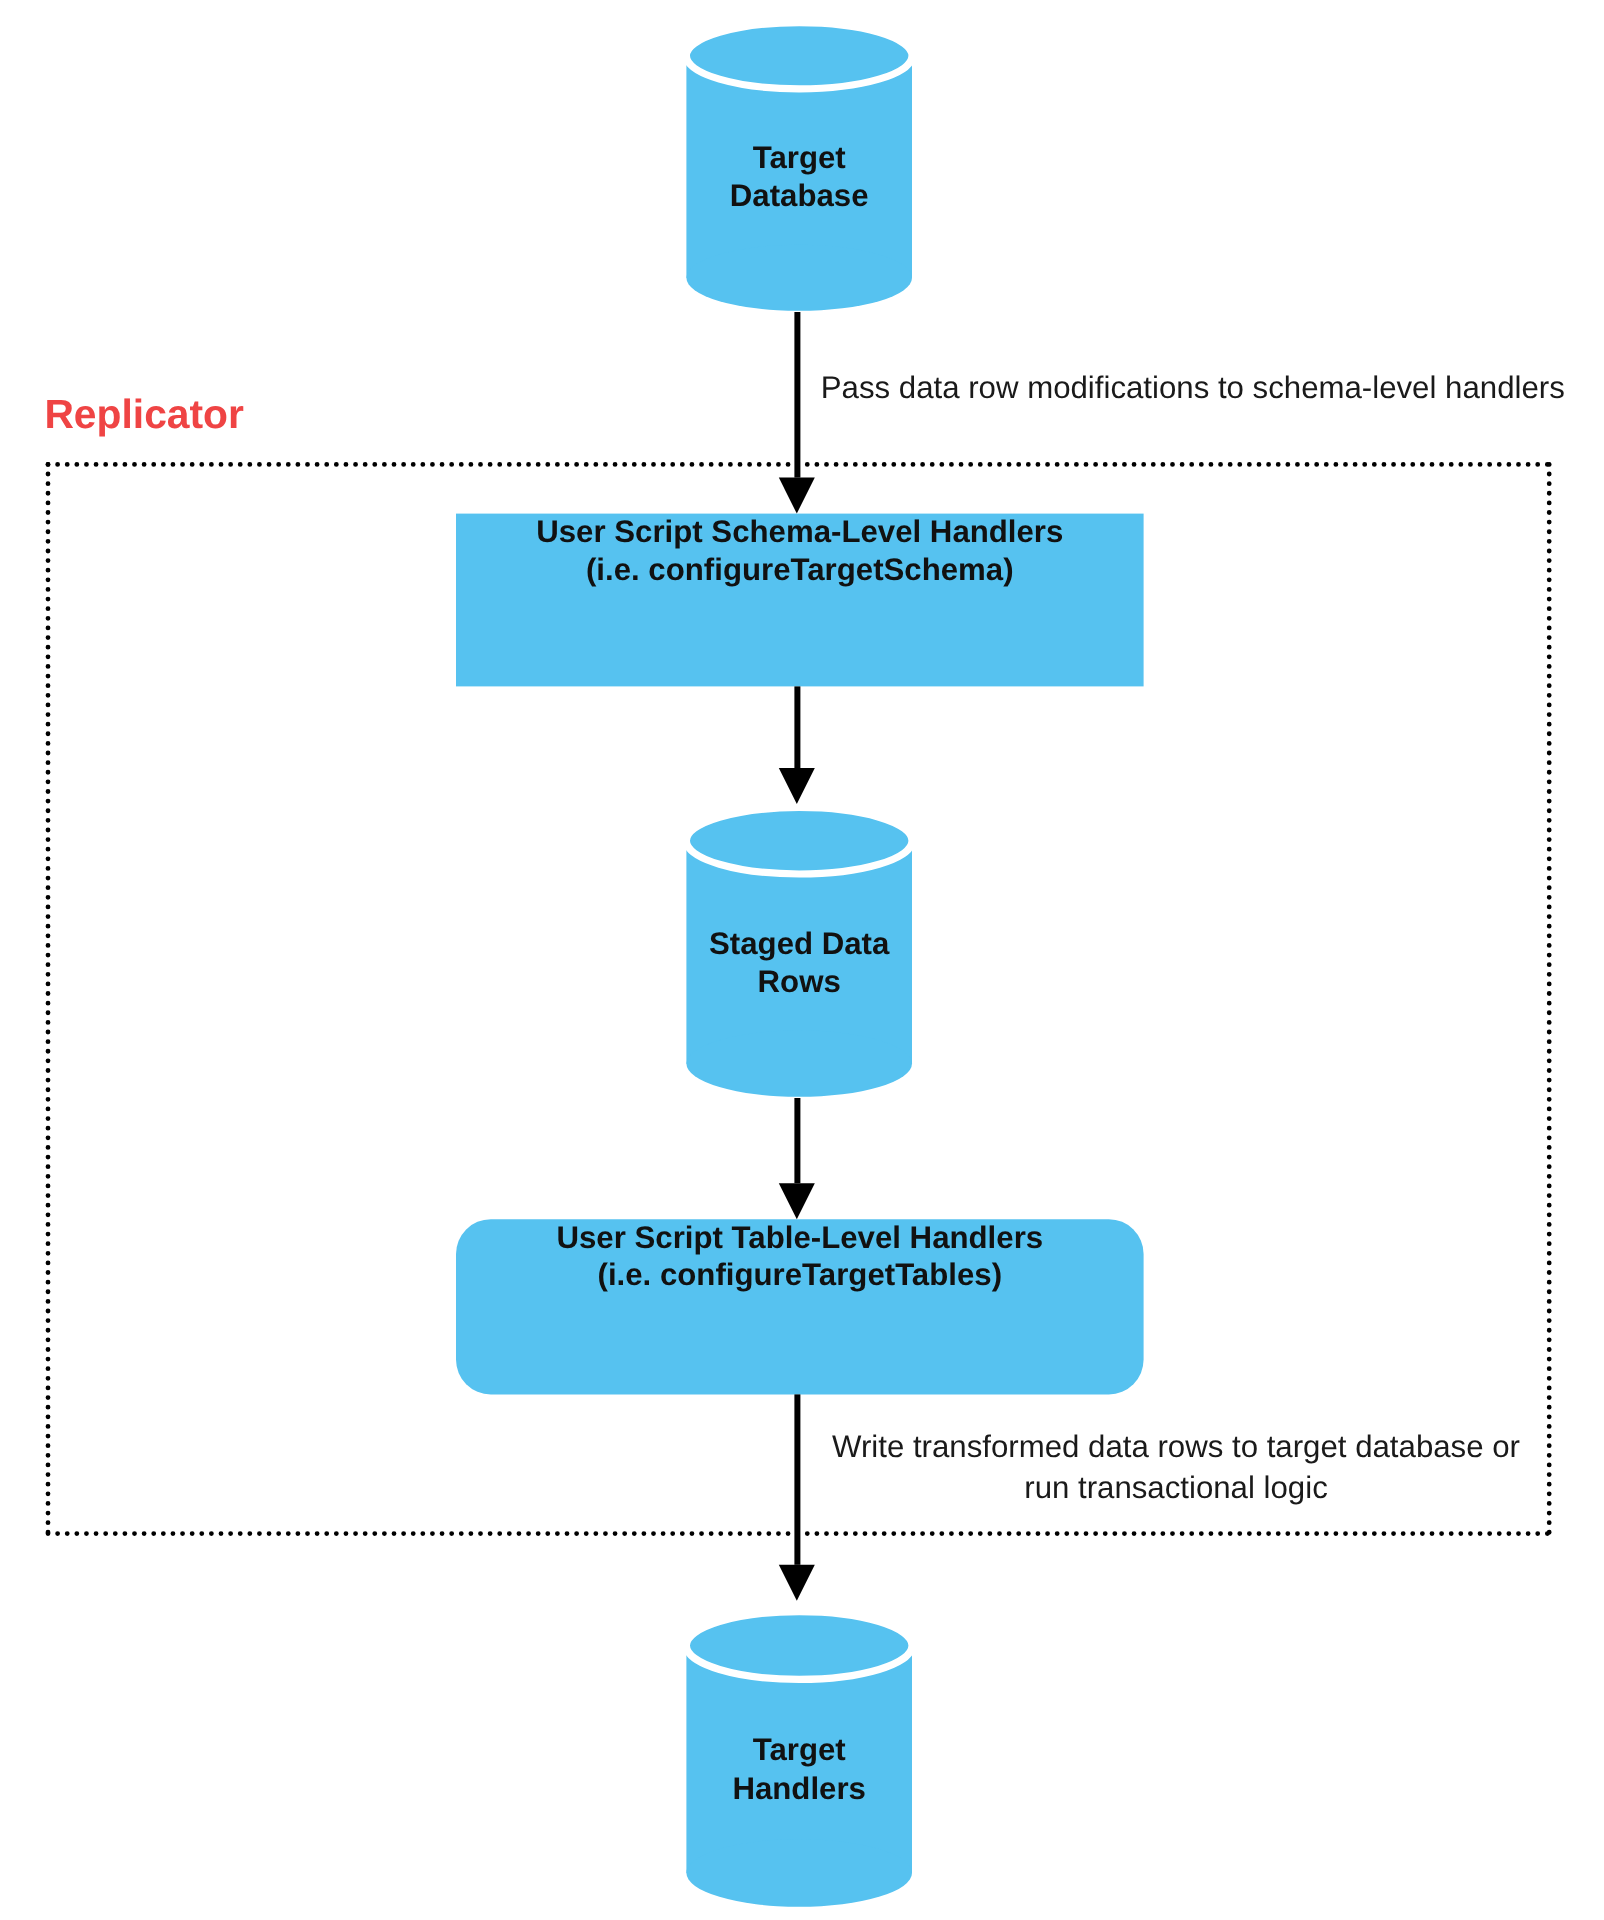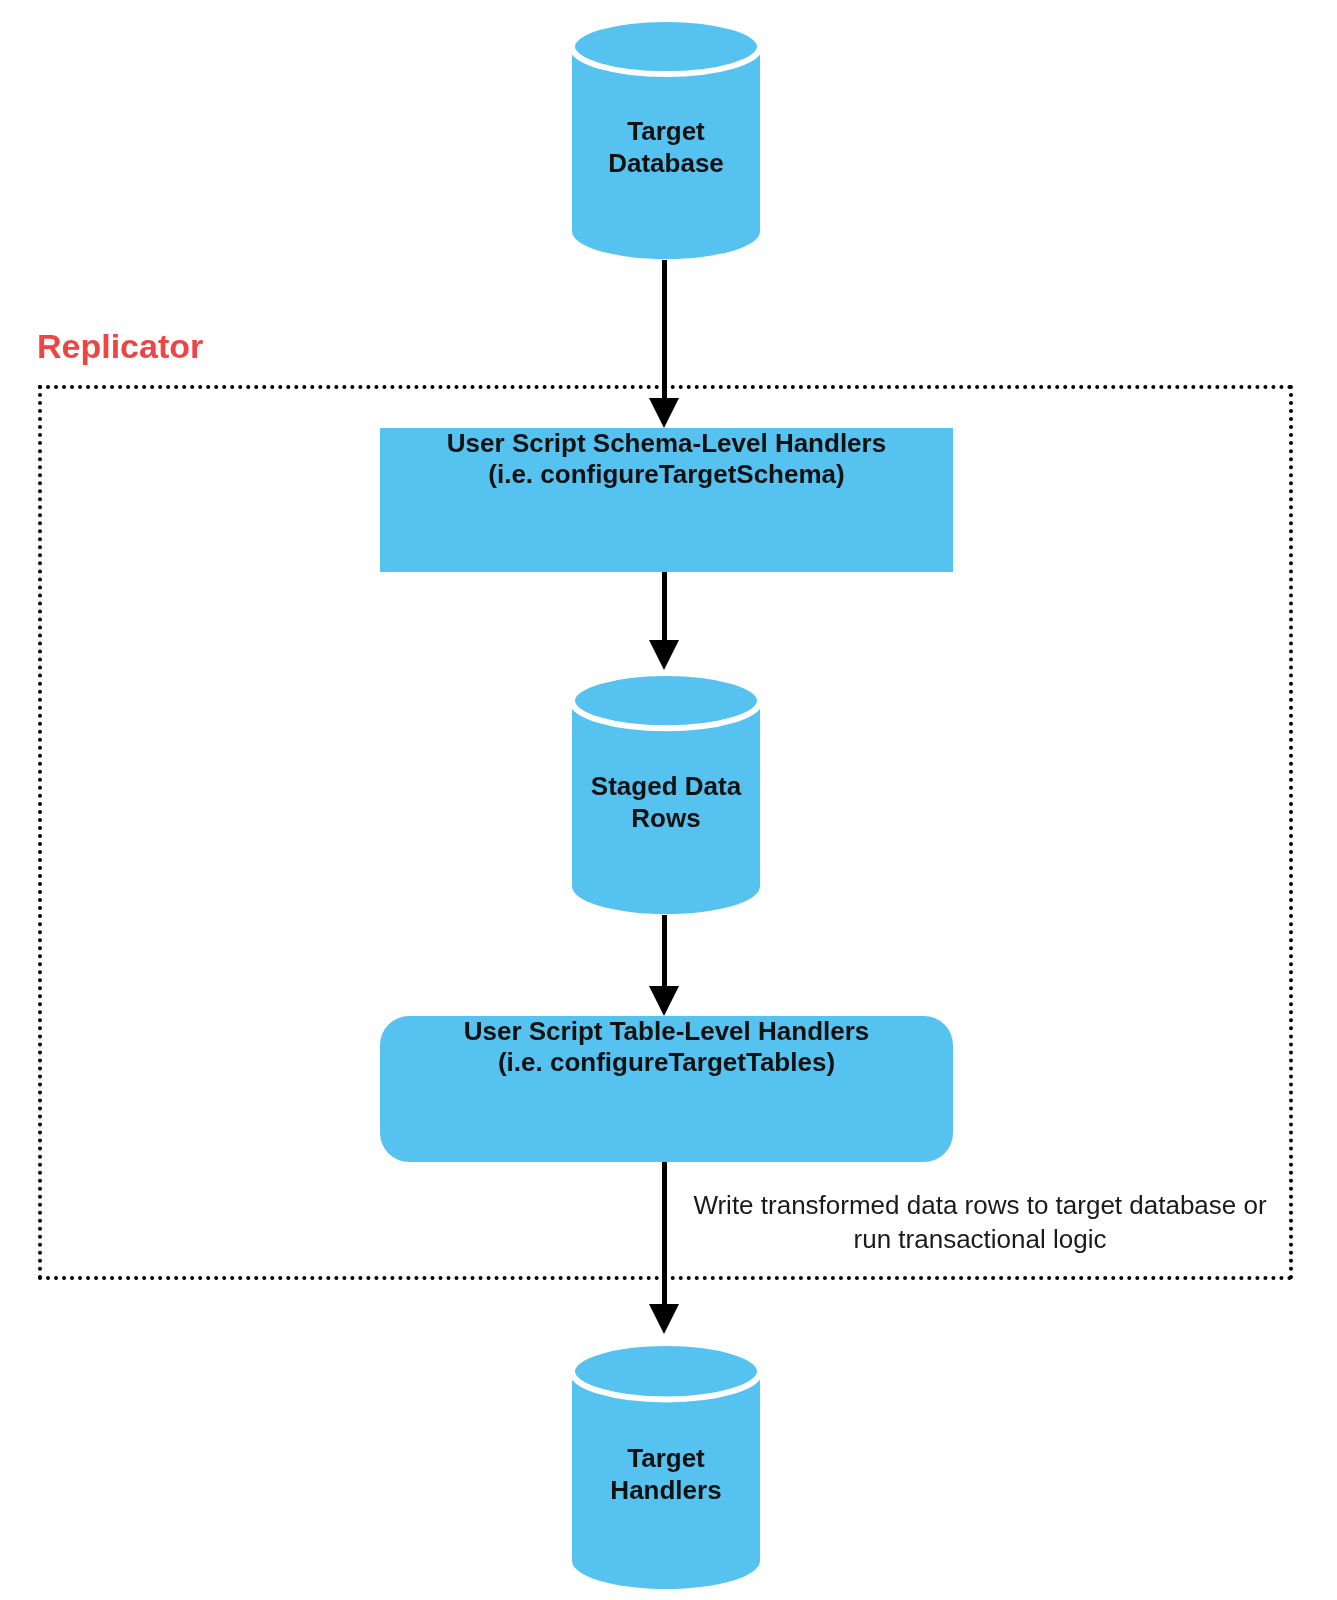--- a/index.html
+++ b/index.html
@@ -90,20 +90,21 @@
       <ellipse cx="96" cy="31" rx="94" ry="28" class="cyl-fill cyl-lid"></ellipse>
     </svg>
     <div class="cyl-label">Target
 Database</div>
   </div>
 
   <div class="arrow" id="arrow-1">
     <div class="arrow-line"></div>
     <div class="arrow-head"></div>
   </div>
+  <div class="edge-label" id="edge-label-1">Pass data row modifications to schema-level handlers</div>
 
   <div class="rect-node" id="rect-schema">
     <span>User Script Schema-Level Handlers
 (i.e. configureTargetSchema)</span>
   </div>
 
   <div class="arrow" id="arrow-2">
     <div class="arrow-line"></div>
     <div class="arrow-head"></div>
   </div>

